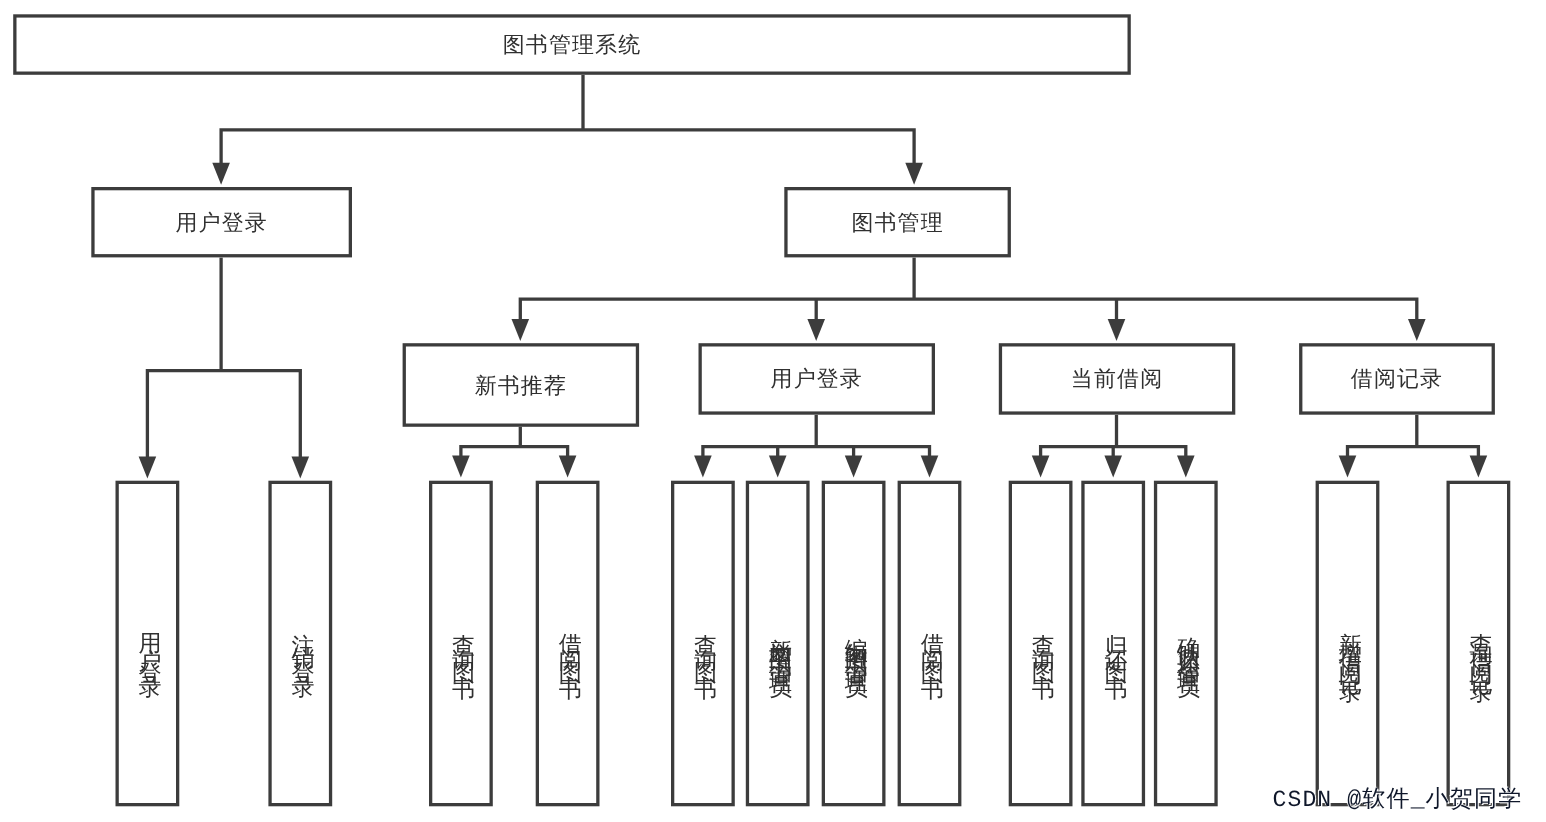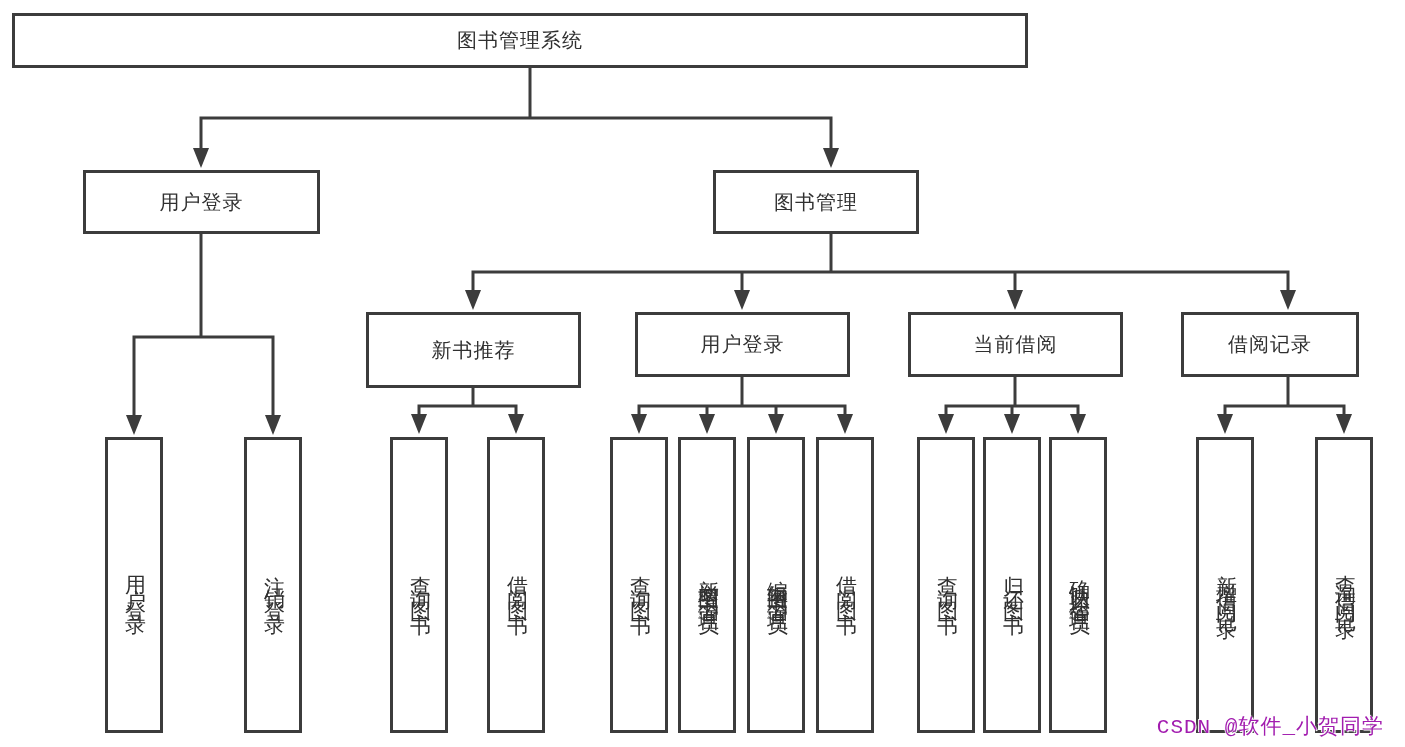--- a/index.html
+++ b/index.html
@@ -37,21 +37,21 @@
     line-height: 1;
   }
   .ls4 { letter-spacing: 13px; }
   .ls6 { letter-spacing: 9px; }
   .ls9 { letter-spacing: 5px; }
   .watermark {
     position: absolute;
     right: 21px;
     top: 712px;
     font-size: 21px;
-    color: #a21caf;
+    color: #0f172a;
     text-shadow: 1px 1px 0 #ffffff, -1px -1px 0 #ffffff, 0 0 2px #ffffff;
     letter-spacing: 1px;
     white-space: nowrap;
   }
 </style>
 </head>
 <body>
 
 <div class="stage">
 

